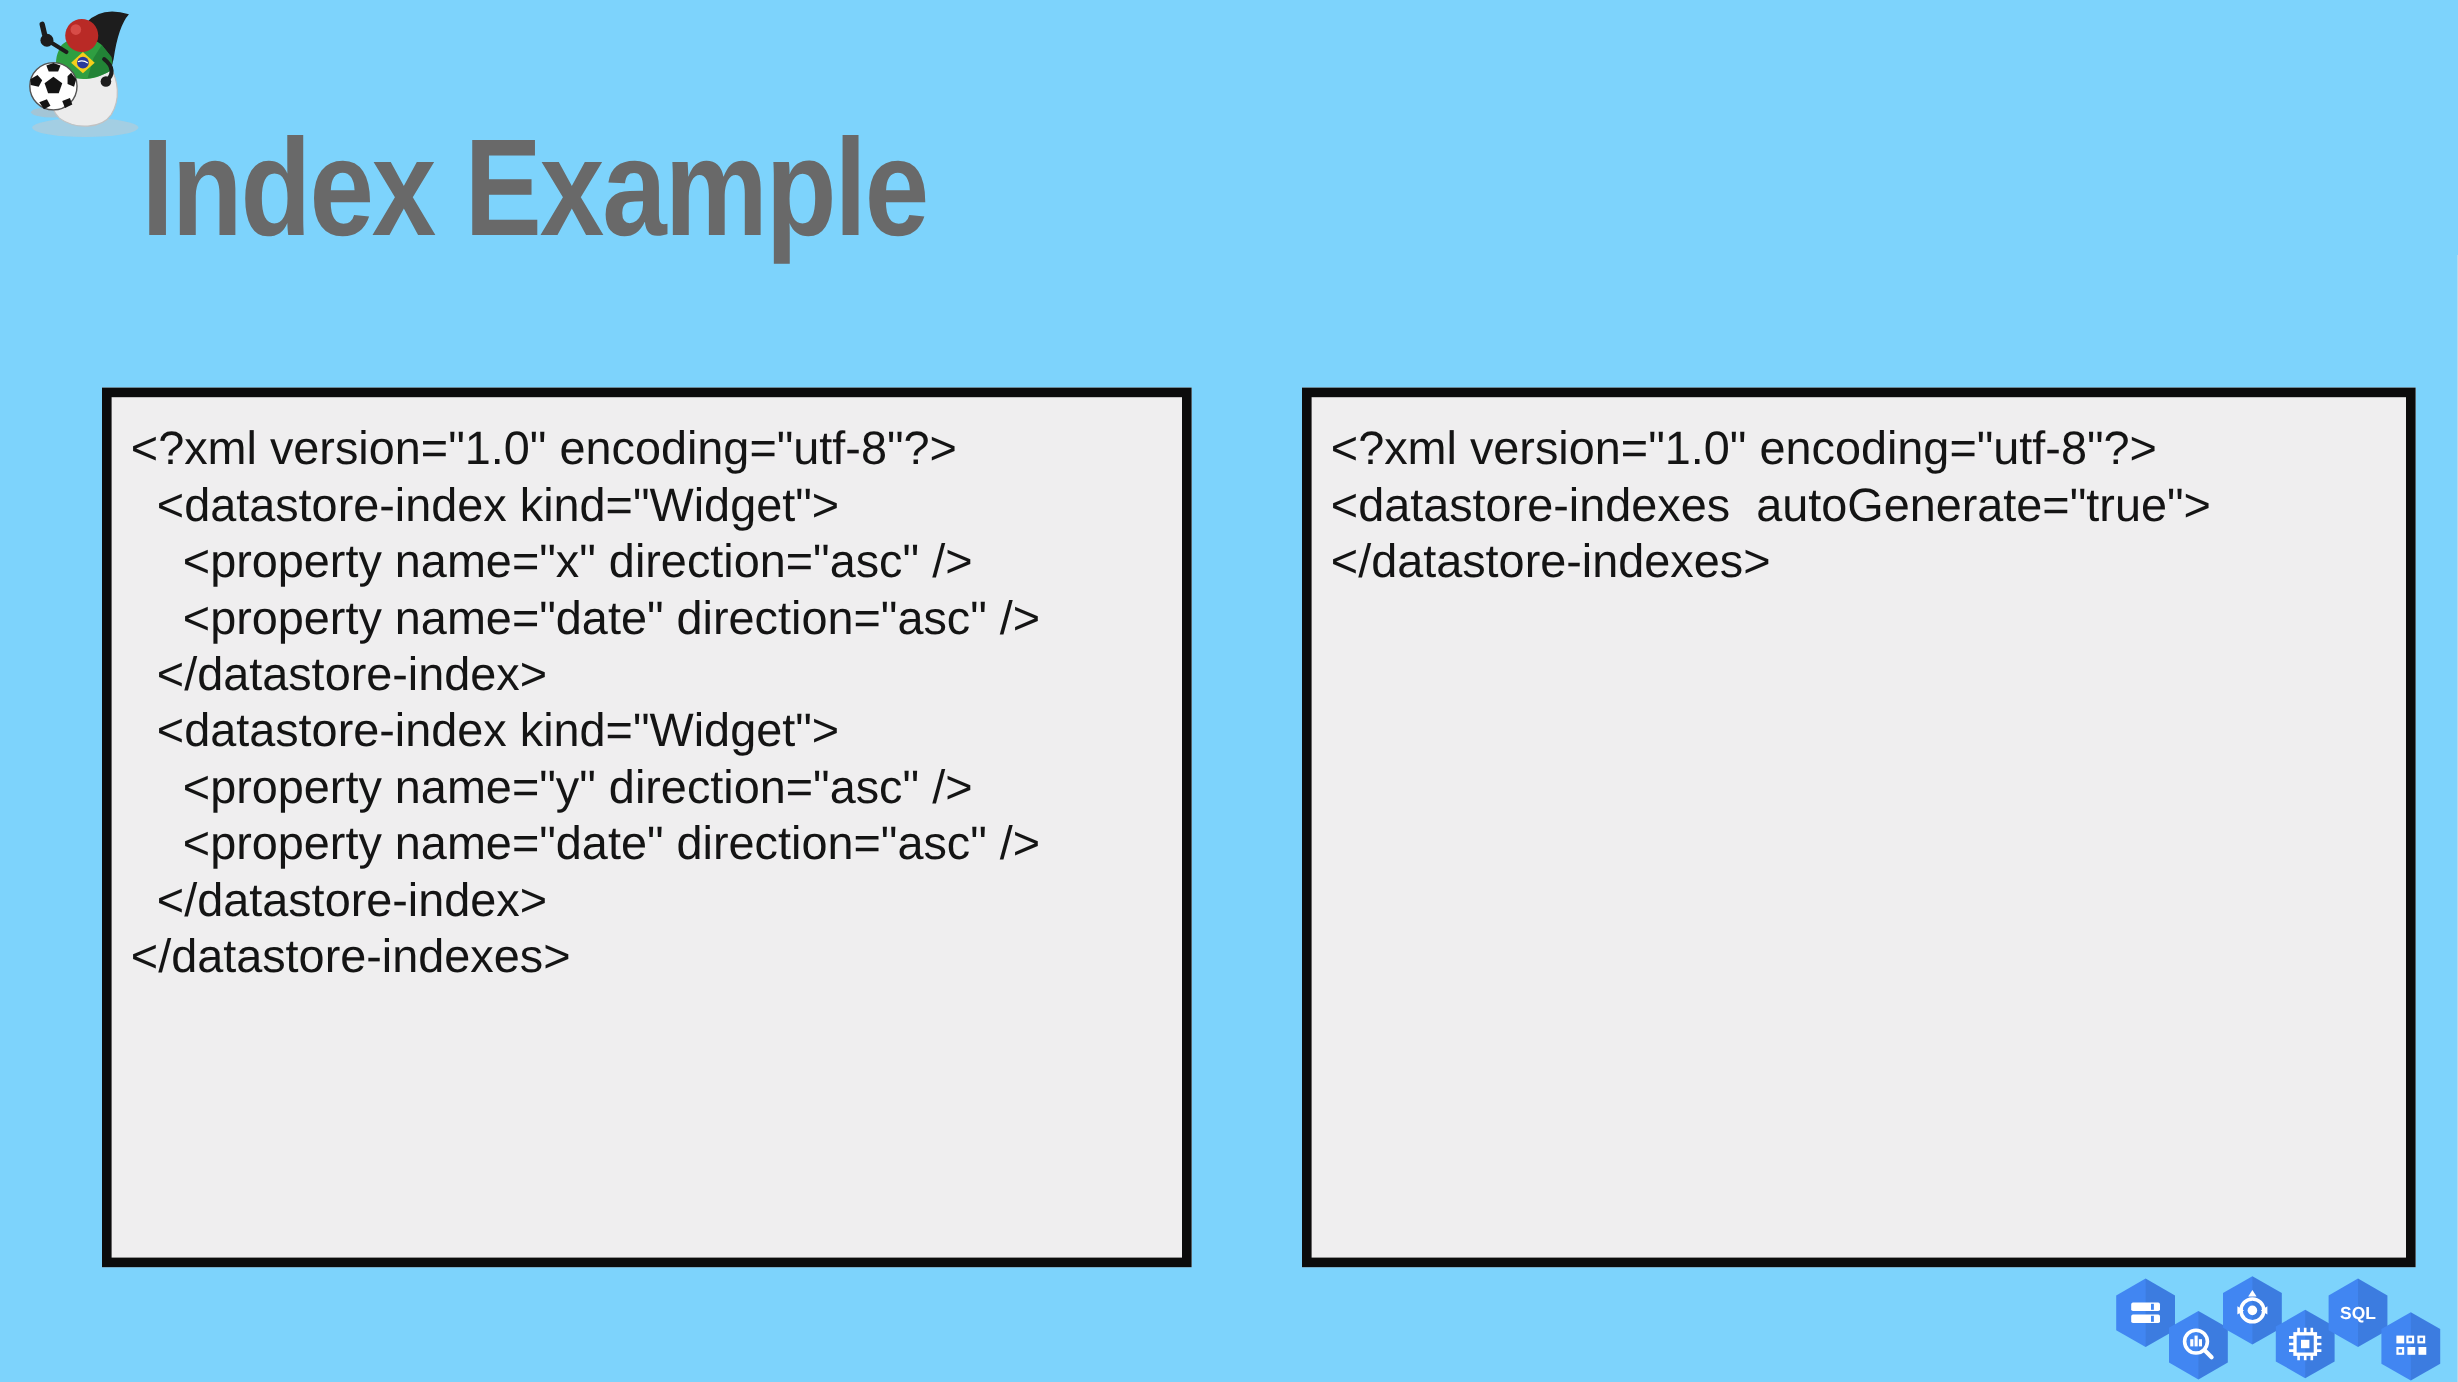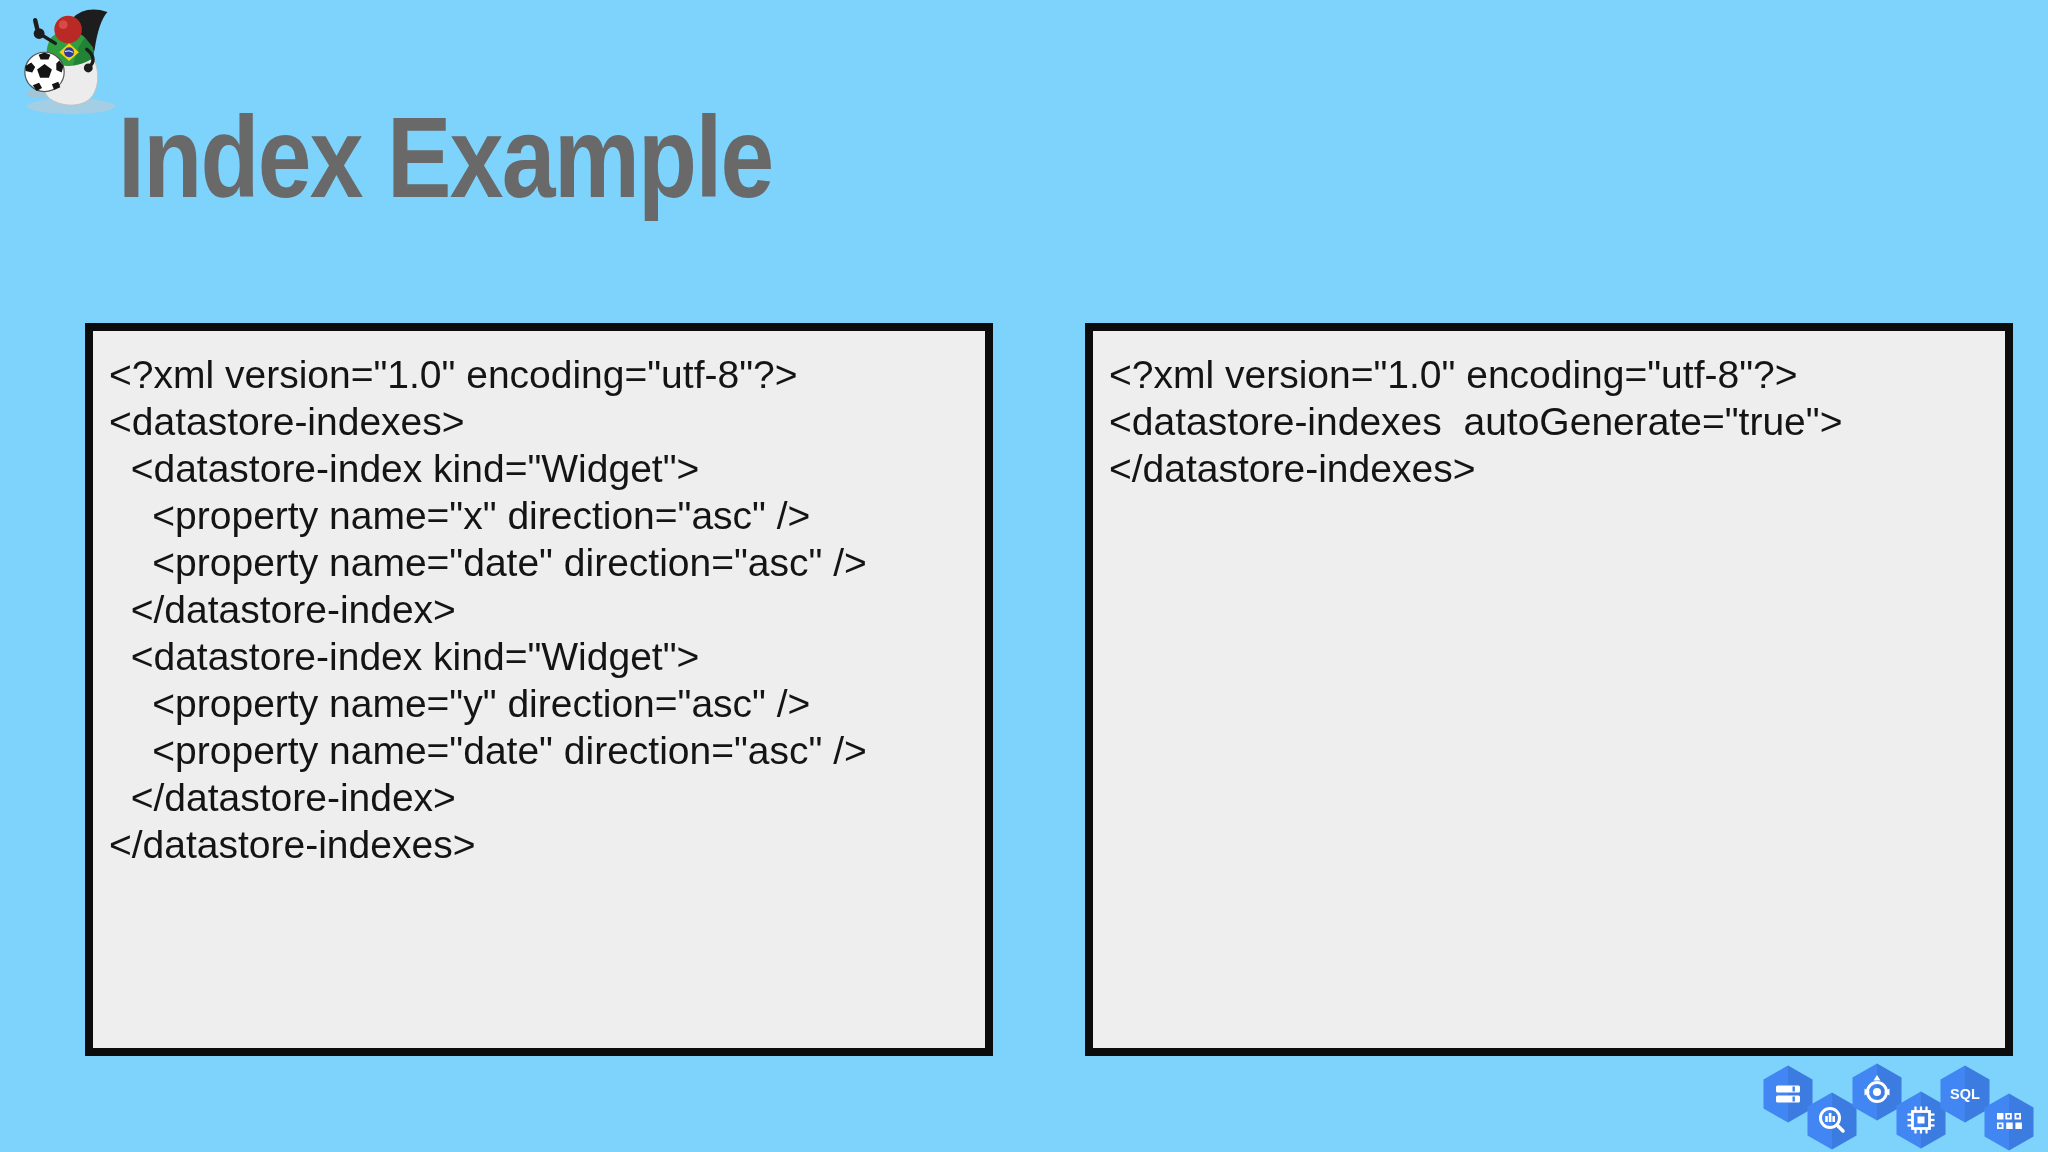--- a/index.html
+++ b/index.html
@@ -69,21 +69,20 @@
     <path d="M44,55.5 L48.3,61 L46.5,67.5 L41,65 L41,58.5 Z" fill="#141414"></path>
     <path d="M17,80.5 L23.5,78 L26.5,83.5 L21,86.5 Z" fill="#141414"></path>
     <path d="M36.5,79.5 L43,77 L45,82.5 L38.8,85.5 Z" fill="#141414"></path>
   </svg>
 
   <h1 class="title">Index Example</h1>
 
   <div class="codebox left-box">
     <div class="code">
       <div class="code-line">&lt;?xml version="1.0" encoding="utf-8"?&gt;</div>
-      <div class="code-line">&lt;datastore-indexes&gt;</div>
       <div class="code-line">  &lt;datastore-index kind="Widget"&gt;</div>
       <div class="code-line">    &lt;property name="x" direction="asc" /&gt;</div>
       <div class="code-line">    &lt;property name="date" direction="asc" /&gt;</div>
       <div class="code-line">  &lt;/datastore-index&gt;</div>
       <div class="code-line">  &lt;datastore-index kind="Widget"&gt;</div>
       <div class="code-line">    &lt;property name="y" direction="asc" /&gt;</div>
       <div class="code-line">    &lt;property name="date" direction="asc" /&gt;</div>
       <div class="code-line">  &lt;/datastore-index&gt;</div>
       <div class="code-line">&lt;/datastore-indexes&gt;</div>
     </div>

